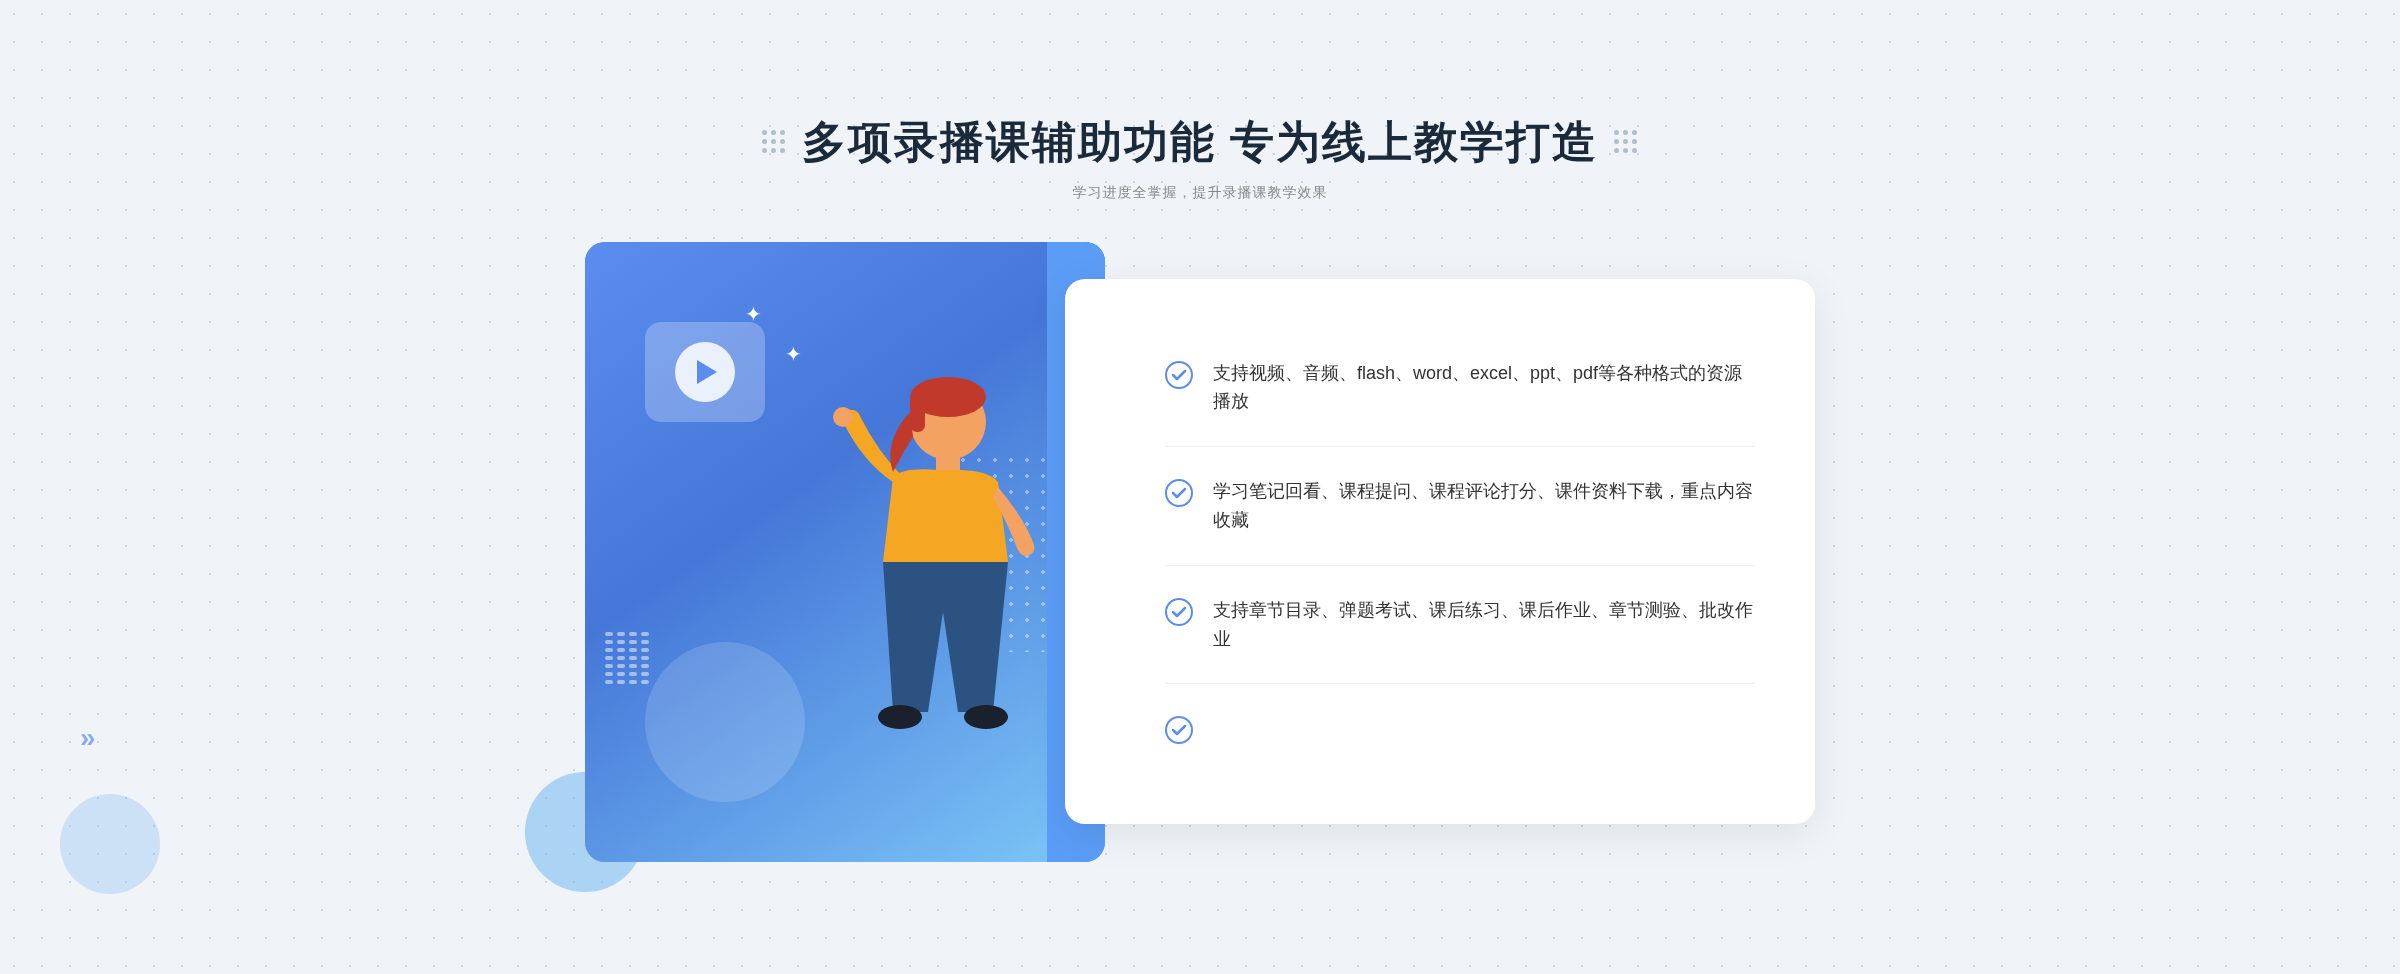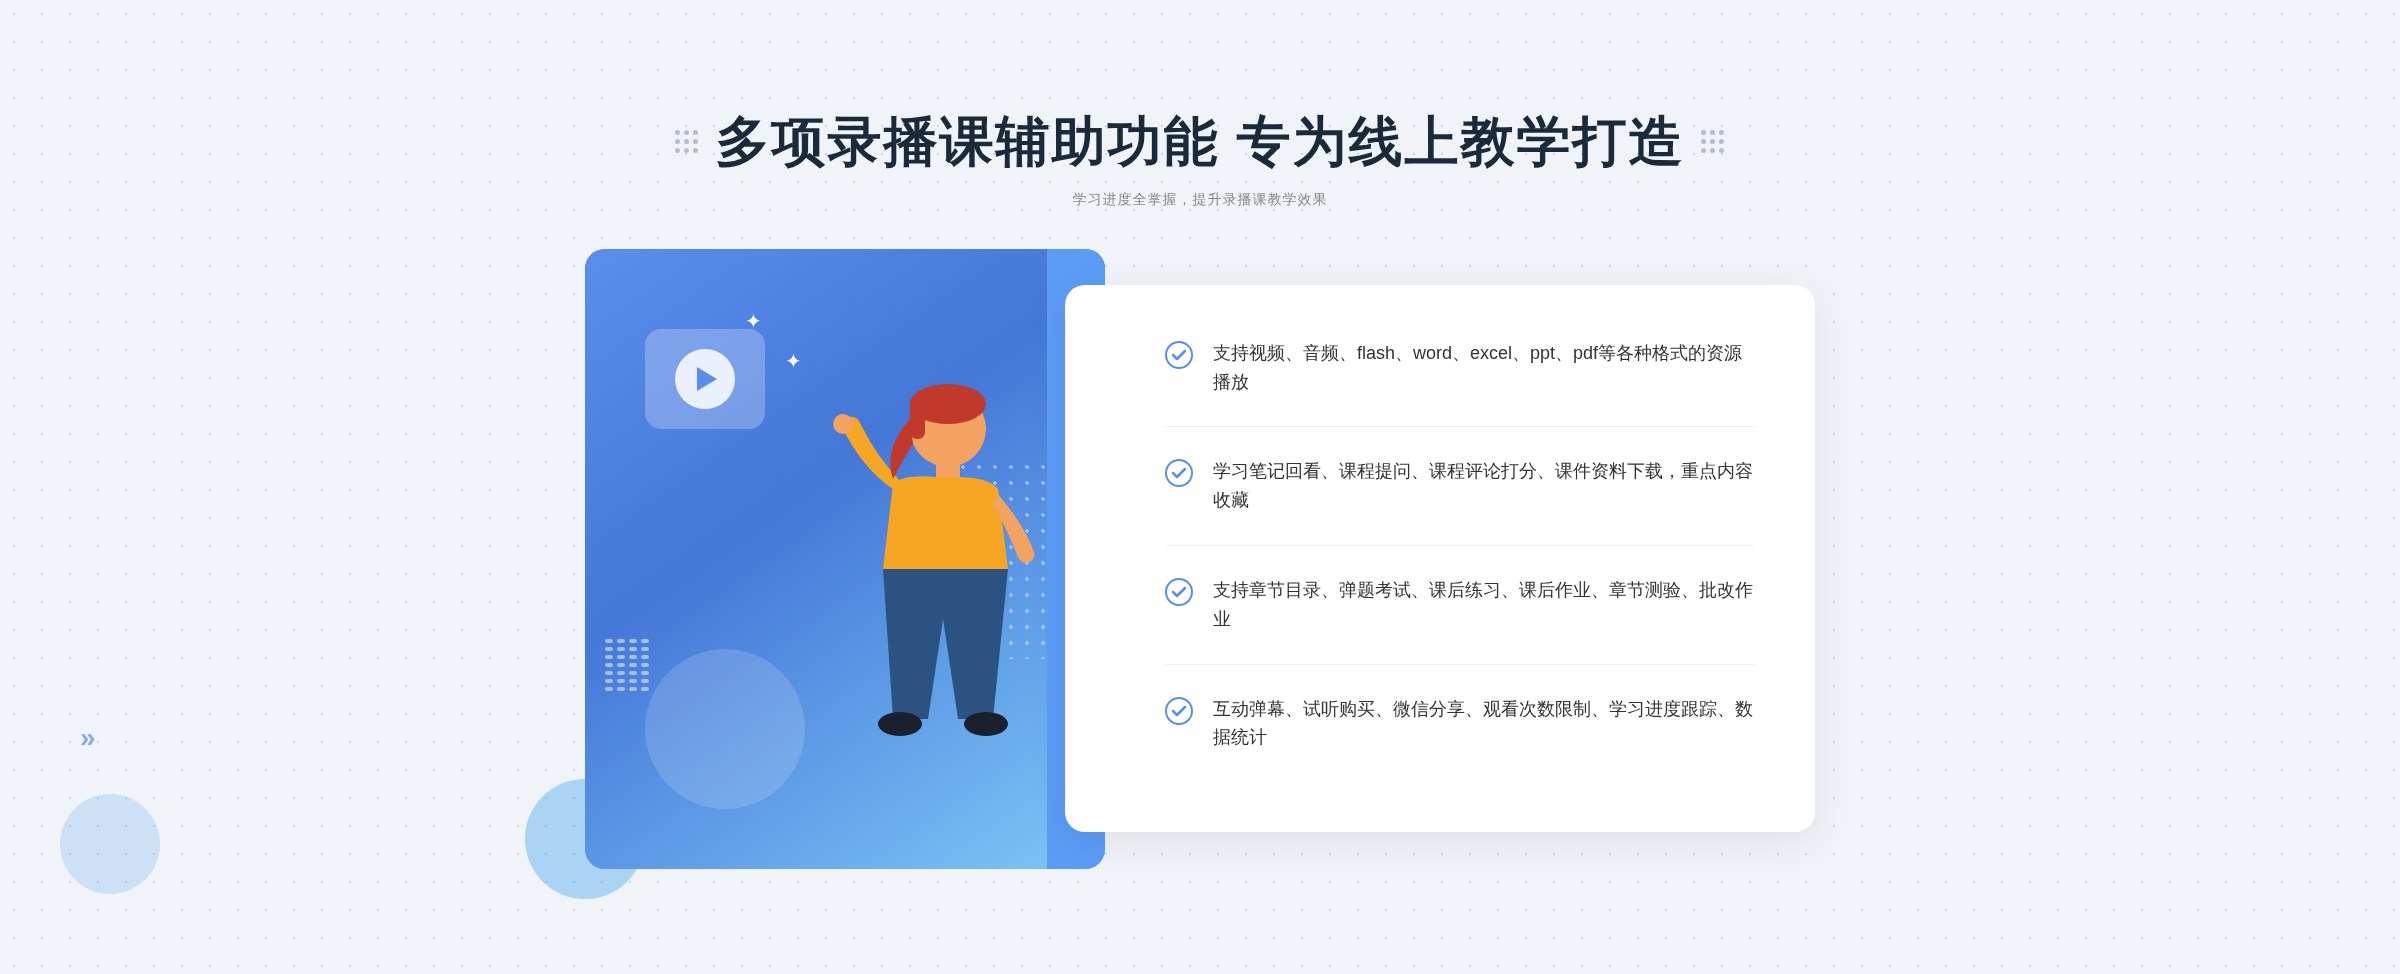--- a/index.html
+++ b/index.html
@@ -57,21 +57,21 @@
 
     .dot-grid span {
       width: 5px;
       height: 5px;
       border-radius: 50%;
       background: #b0bfcc;
       display: block;
     }
 
     .header-title {
-      font-size: 54px;
+      font-size: 44px;
       font-weight: 700;
       color: #1a2a3a;
       letter-spacing: 2px;
     }
 
     .header-subtitle {
       font-size: 14px;
       color: #888;
       font-weight: 400;
       letter-spacing: 1px;
@@ -226,21 +226,21 @@
       width: 60px;
       background: #5b9cf6;
       border-radius: 0 20px 20px 0;
     }
 
     
     .features-panel {
       width: 750px;
       background: white;
       border-radius: 20px;
-      padding: 24px 60px 50px 100px;
+      padding: 50px 60px 50px 100px;
       box-shadow: 0 10px 40px rgba(0,0,0,0.08);
       z-index: 2;
     }
 
     .feature-item {
       display: flex;
       align-items: flex-start;
       gap: 20px;
       padding: 30px 0;
       border-bottom: 1px solid #f0f0f0;
@@ -445,21 +445,20 @@
       <circle cx="14" cy="14" r="13" fill="none" stroke="#5b8dee" stroke-width="2"></circle>
       <polyline points="8,14 12,18 20,10" fill="none" stroke="#5b8dee" stroke-width="2.5" stroke-linecap="round" stroke-linejoin="round"></polyline>
     </svg></div>
           <div class="feature-text">支持章节目录、弹题考试、课后练习、课后作业、章节测验、批改作业</div>
         </div>
         <div class="feature-item">
           <div class="check-icon"><svg viewBox="0 0 28 28" xmlns="http://www.w3.org/2000/svg">
       <circle cx="14" cy="14" r="13" fill="none" stroke="#5b8dee" stroke-width="2"></circle>
       <polyline points="8,14 12,18 20,10" fill="none" stroke="#5b8dee" stroke-width="2.5" stroke-linecap="round" stroke-linejoin="round"></polyline>
     </svg></div>
-          <div class="feature-text">互动弹幕、试听购买、微信分享、观看次数限制、学习进度跟踪、数据统计</div>
         </div>
       </div>
 
   </div>
 
   <div class="bottom-left-circle"></div>
   <div class="bottom-left-arrow">»</div>
 
 </div>
 

